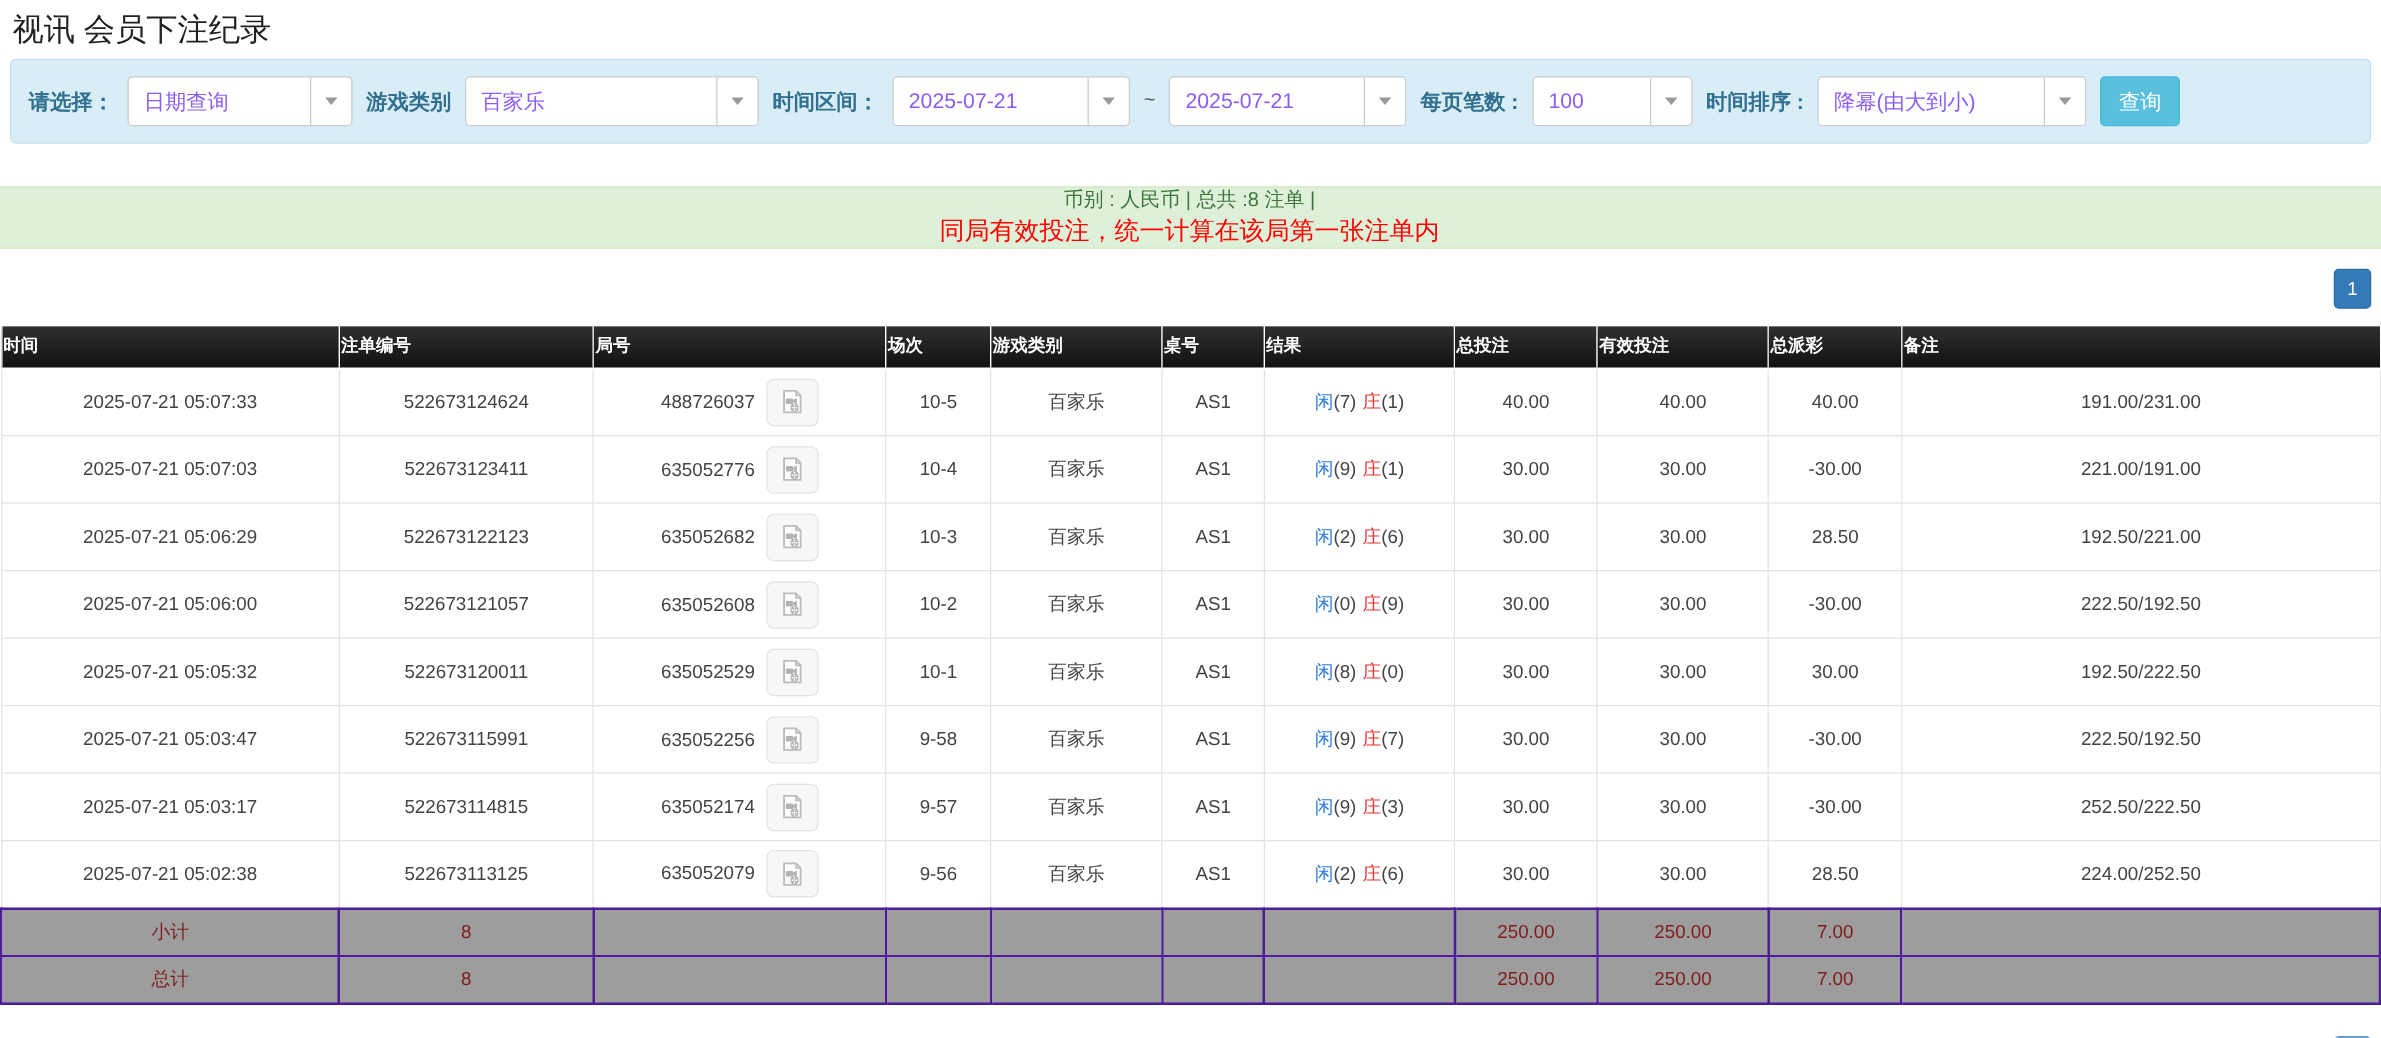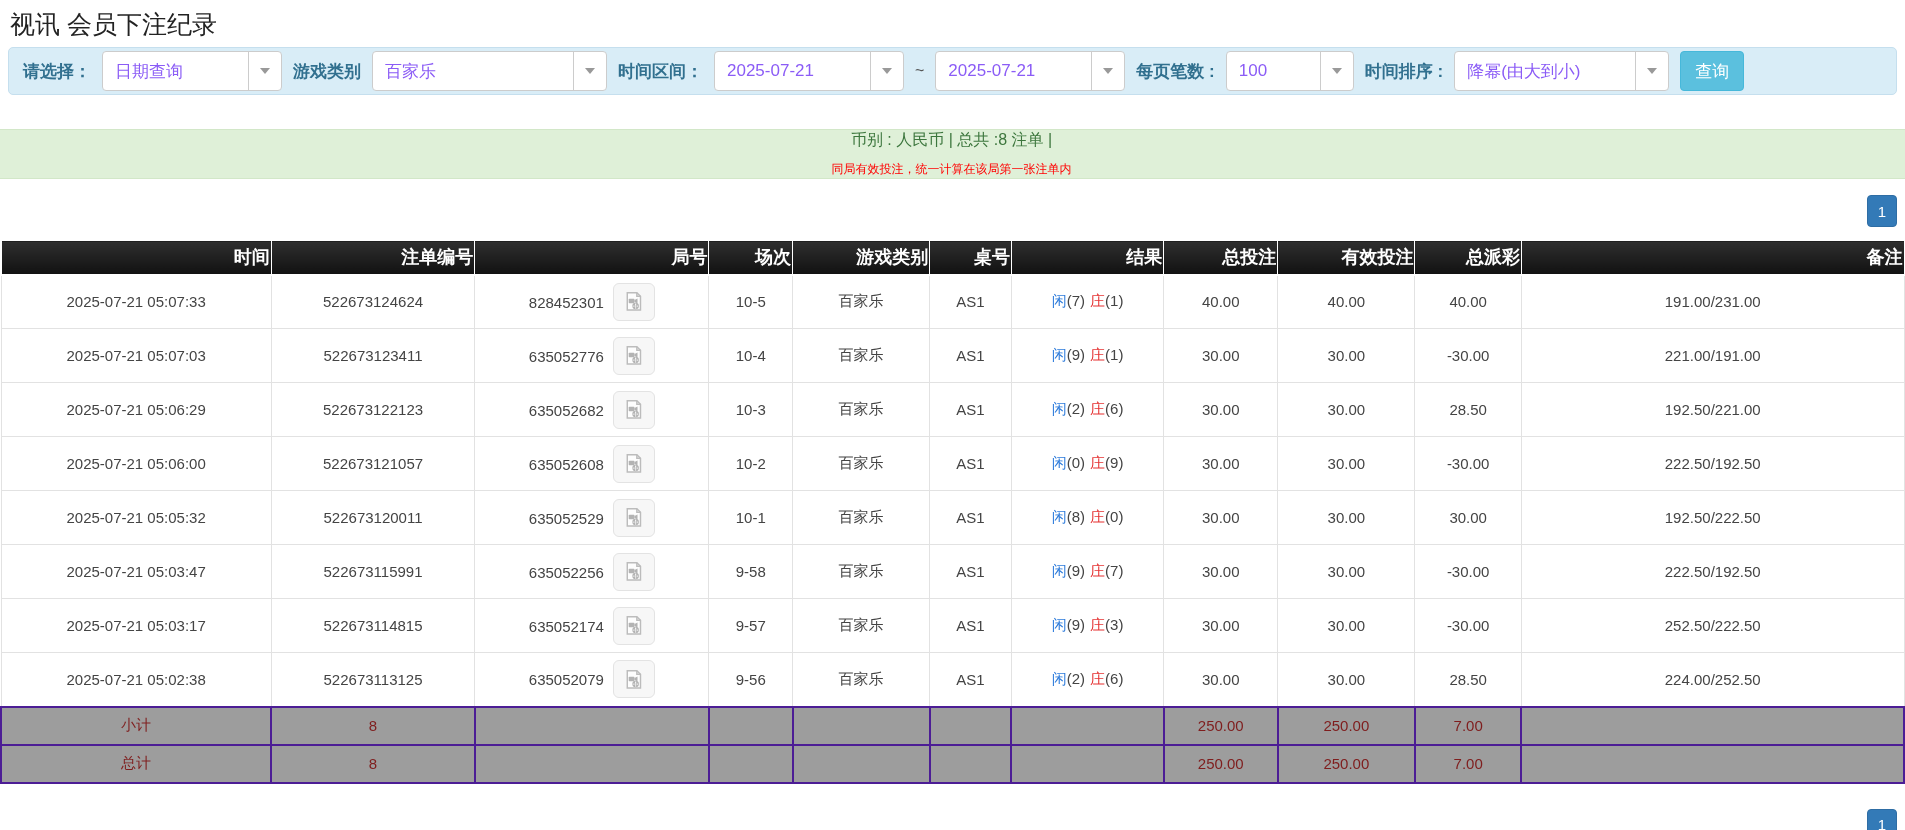--- a/index.html
+++ b/index.html
@@ -21,21 +21,21 @@
   html,body{margin:0;padding:0;}
   body{
     width:1905px;height:830px;overflow:hidden;background:#fff;
     font-family:"Liberation Sans","DejaVu Sans",sans-serif;color:#444;
   }
   .page-title{
     font-size:25px;font-weight:400;color:#222;margin:9px 0 8px 10px;line-height:30px;
   }
   
   .filter-bar{
-    margin:0 8px;height:48px;background:var(--info-bg);
+    margin:0 8px;height:68px;background:var(--info-bg);
     border:1px solid var(--info-border);border-radius:5px;
     display:flex;align-items:center;gap:11px;padding:4px 14px;
   }
   .f-label{font-size:17px;font-weight:bold;color:var(--info-text);white-space:nowrap;}
   .select{
     height:40px;background:#fff;border:1px solid #ccc;border-radius:4px;
     display:flex;align-items:stretch;cursor:pointer;
   }
   .select .val{
     display:flex;align-items:center;padding:0 12px;font-size:17px;color:#8b5cf6;flex:1;white-space:nowrap;
@@ -58,35 +58,35 @@
     border:1px solid var(--btn-info-border);border-radius:4px;color:#fff;
     font-size:17px;font-family:inherit;cursor:pointer;
   }
   
   .info-bar{
     margin-top:34px;height:50px;background:var(--success-bg);
     border-top:1px solid #d2e7c8;border-bottom:1px solid #d2e7c8;
     display:flex;align-items:center;justify-content:space-between;padding:0 16px 0 14px;flex-direction:column;
   }
   .info-left{font-size:16px;color:var(--success-text);}
-  .info-right{font-size:12px;color:var(--negative-red);}
+  .info-right{font-size:20px;color:var(--negative-red);}
   
   .pager-row{display:flex;justify-content:flex-end;margin:16px 8px 0 0;}
   .pager-row.bottom{margin-top:25px;}
   .page-btn{
     min-width:30px;height:32px;background:var(--accent-blue);border:1px solid #2e6da4;
     border-radius:4px;color:#fff;font-size:15px;font-family:inherit;cursor:pointer;
   }
   
   table.records{
     width:100%;border-collapse:collapse;margin-top:13px;table-layout:fixed;
   }
   .records thead th{
-    background:linear-gradient(#2f2f2f,#111);color:#fff;font-size:18px;font-weight:bold;
-    height:34px;border:1px solid #fff;border-bottom:2px solid #fff;text-align:right;
+    background:linear-gradient(#2f2f2f,#111);color:#fff;font-size:14px;font-weight:bold;
+    height:34px;border:1px solid #fff;border-bottom:2px solid #fff;text-align:left;
   }
   .records tbody td{
     height:54px;text-align:center;font-size:15px;color:#444;
     border:1px solid #e2e2e2;background:#fff;padding:2px 4px;overflow:hidden;
   }
   .records tr.summary td{
     background:var(--summary-gray);color:#7f1d1d;height:38px;border:2px solid #4c1d95;
   }
   .num-link{color:var(--link-blue);cursor:pointer;}
   .neg{color:var(--negative-red);}
@@ -193,21 +193,21 @@
       <th>总派彩</th>
       <th>备注</th>
     </tr>
   </thead>
   <tbody id="rows-body">
 
   <tr>
     <td>2025-07-21 05:07:33</td>
     <td>522673124624</td>
     <td>
-      <span class="round-id">828452301</span><button class="video-btn">
+      <span class="round-id">488726037</span><button class="video-btn">
             <svg width="23" height="23" viewBox="0 0 24 24" fill="none">
               <path d="M5.5 2.8h10l3.8 3.8v14.2h-13.8z" stroke="#bcbcbc" stroke-width="1.5" fill="#fdfdfd"></path>
               <path d="M15.5 2.8v3.8h3.8" stroke="#bcbcbc" stroke-width="1.5" fill="none"></path>
               <rect x="7" y="9.2" width="6" height="4.6" rx="0.8" fill="#b3b3b3"></rect>
               <path d="M13 10.4l3.2-1.6v5.2L13 12.4z" fill="#b3b3b3"></path>
               <circle cx="14.2" cy="16.8" r="3.4" fill="#b3b3b3"></circle>
               <circle cx="14.2" cy="16.8" r="0.8" fill="#fff"></circle>
               <circle cx="14.2" cy="14.9" r="0.7" fill="#fff"></circle>
               <circle cx="14.2" cy="18.7" r="0.7" fill="#fff"></circle>
               <circle cx="12.4" cy="16.8" r="0.7" fill="#fff"></circle>

